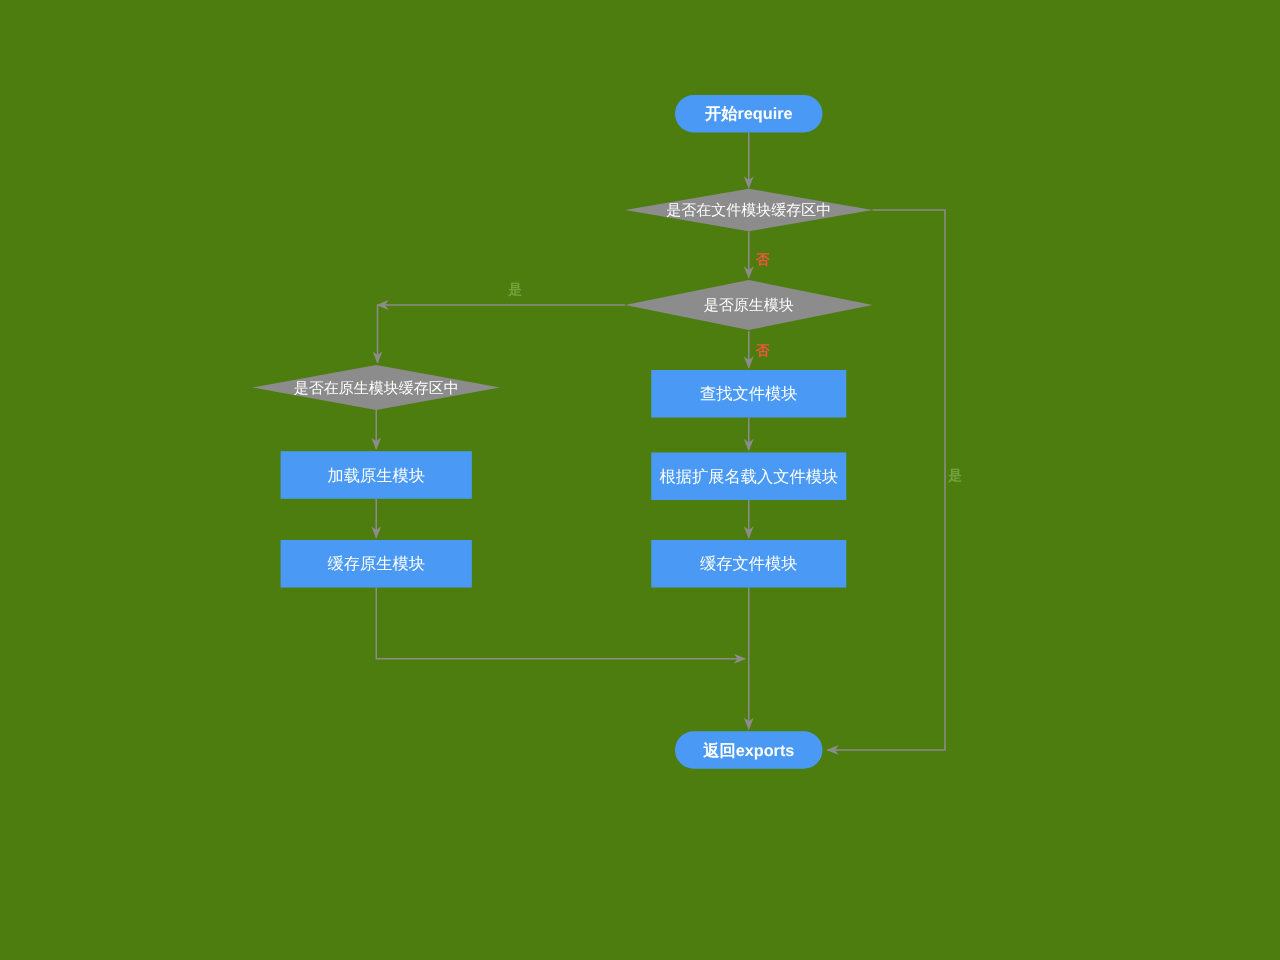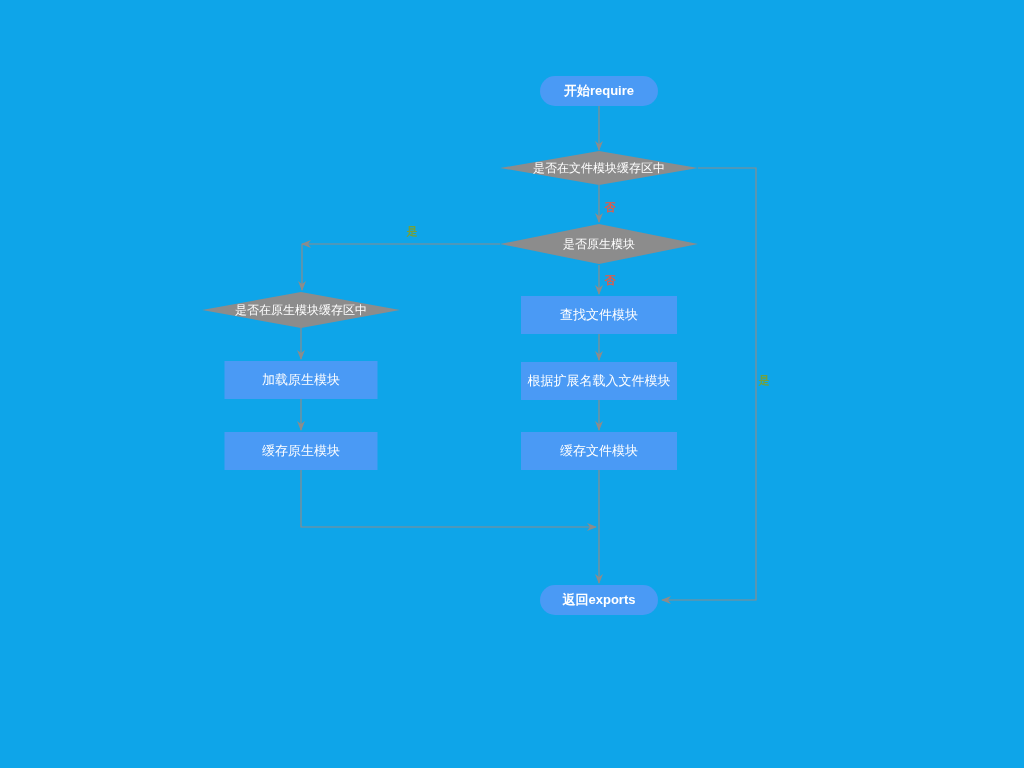--- a/index.html
+++ b/index.html
@@ -48,21 +48,21 @@
     font-family: "Liberation Sans", "DejaVu Sans", sans-serif;
     font-size: 11px;
     font-weight: bold;
     dominant-baseline: middle;
     text-anchor: middle;
   }
 </style>
 </head>
 <body>
 
-<div id="flowchart-canvas" style="background: #0ea5e9; text-align: center;">
+<div id="flowchart-canvas" style="background: #4d7c0f; text-align: center;">
   <svg class="fc-svg" viewBox="0 0 1024 768" xmlns="http://www.w3.org/2000/svg">
     <defs>
       <marker id="arrow-end" markerWidth="10" markerHeight="8" refX="9" refY="4" orient="auto" markerUnits="userSpaceOnUse">
         <path d="M0,0 L10,4 L0,8 L3,4 Z" fill="#8c8c8c"></path>
       </marker>
       <marker id="arrow-start" markerWidth="10" markerHeight="8" refX="9" refY="4" orient="auto" markerUnits="userSpaceOnUse">
         <path d="M0,0 L10,4 L0,8 L3,4 Z" fill="#8c8c8c"></path>
       </marker>
     </defs>
     <g id="edge-layer">

